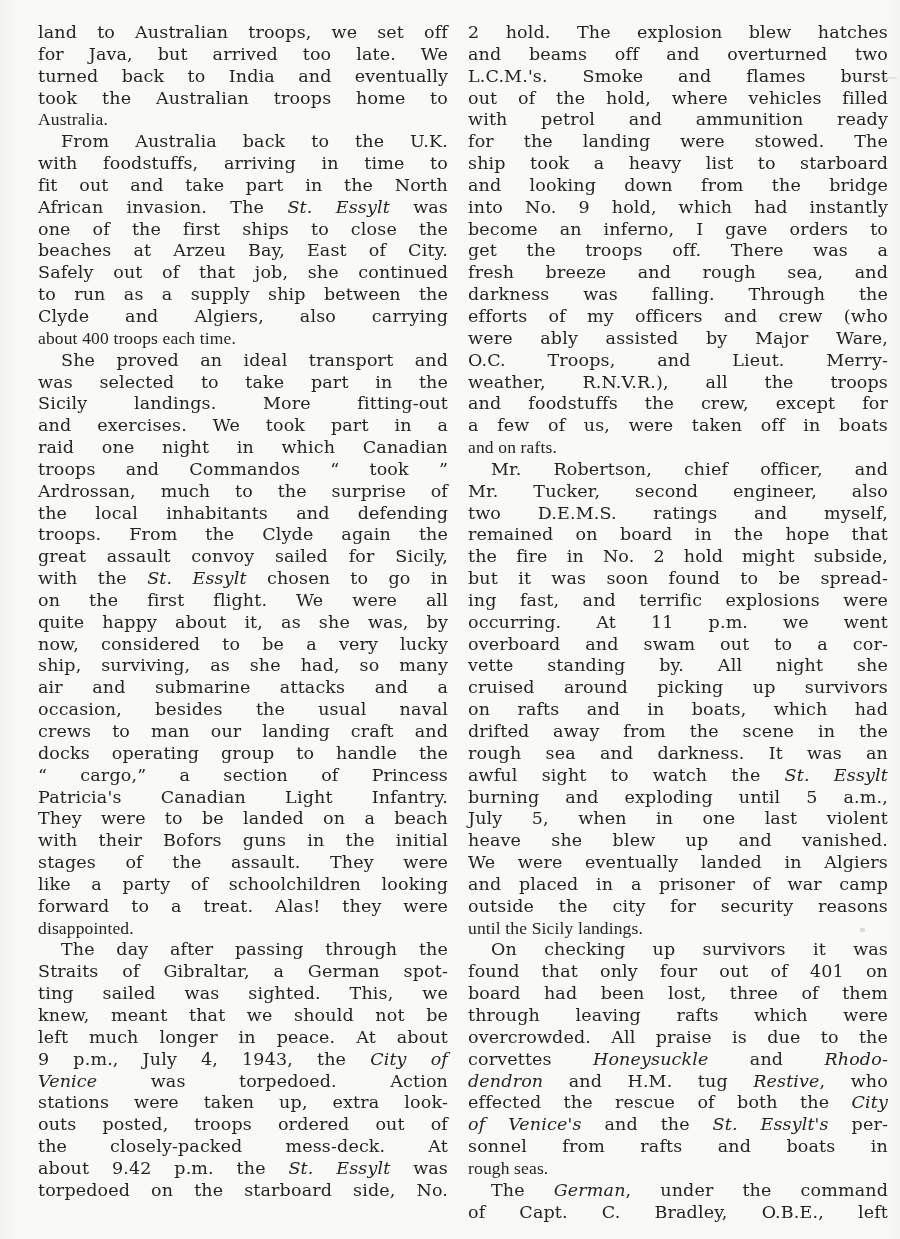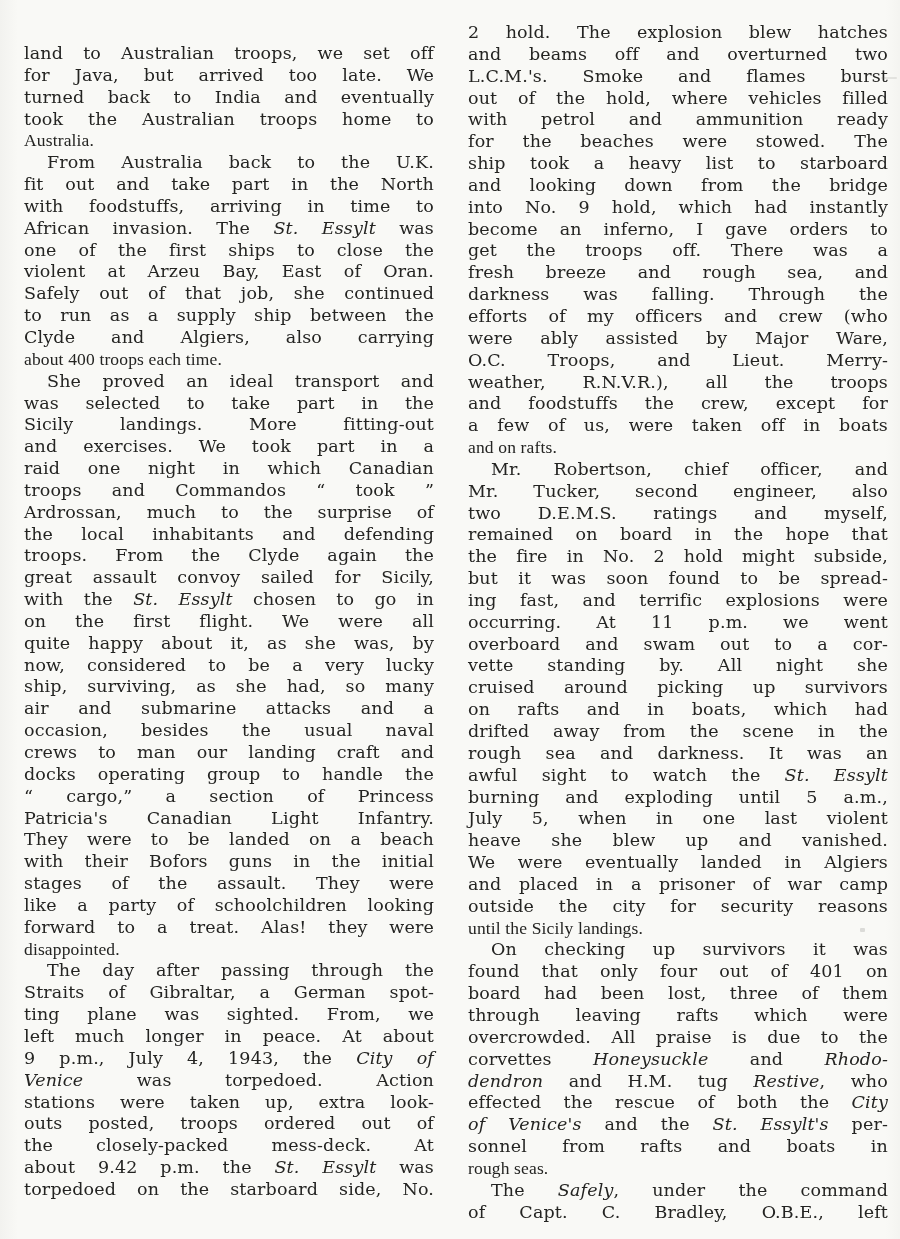--- a/index.html
+++ b/index.html
@@ -23,21 +23,21 @@
       linear-gradient(270deg, rgba(180,180,175,0.08) 0, rgba(0,0,0,0) 14px),
       #f9f9f6;
   }
   .text-column {
     position: absolute;
     top: 22px;
     font-size: 17.5px;
     line-height: 21.85px;
     letter-spacing: 0.15px;
   }
-  .col-left  { left: 24px;  width: 410px; margin-top: 21px; }
+  .col-left  { left: 38px;  width: 410px; }
   .col-right { left: 468px; width: 420px; }
   .paragraph { margin: 0; padding: 0; }
   .line {
     white-space: nowrap;
     text-align: justify;
     text-align-last: justify;
     height: 21.85px;
     overflow: visible;
   }
   .line.flush {
@@ -65,25 +65,25 @@
   <div class="text-column col-left">
       <div class="paragraph">
         <div class="line">land to Australian troops, we set off</div>
         <div class="line">for Java, but arrived too late. We</div>
         <div class="line">turned back to India and eventually</div>
         <div class="line">took the Australian troops home to</div>
         <div class="line flush">Australia.</div>
       </div>
       <div class="paragraph">
         <div class="line indent">From Australia back to the U.K.</div>
+        <div class="line">with foodstuffs, arriving in time to</div>
         <div class="line">fit out and take part in the North</div>
-        <div class="line">with foodstuffs, arriving in time to</div>
         <div class="line">African invasion. The <i>St. Essylt</i> was</div>
         <div class="line">one of the first ships to close the</div>
-        <div class="line">violent at Arzeu Bay, East of Oran.</div>
+        <div class="line">beaches at Arzeu Bay, East of City.</div>
         <div class="line">Safely out of that job, she continued</div>
         <div class="line">to run as a supply ship between the</div>
         <div class="line">Clyde and Algiers, also carrying</div>
         <div class="line flush">about 400 troops each time.</div>
       </div>
       <div class="paragraph">
         <div class="line indent">She proved an ideal transport and</div>
         <div class="line">was selected to take part in the</div>
         <div class="line">Sicily landings. More fitting-out</div>
         <div class="line">and exercises. We took part in a</div>
@@ -107,39 +107,40 @@
         <div class="line">They were to be landed on a beach</div>
         <div class="line">with their Bofors guns in the initial</div>
         <div class="line">stages of the assault. They were</div>
         <div class="line">like a party of schoolchildren looking</div>
         <div class="line">forward to a treat. Alas! they were</div>
         <div class="line flush">disappointed.</div>
       </div>
       <div class="paragraph">
         <div class="line indent">The day after passing through the</div>
         <div class="line">Straits of Gibraltar, a German spot-</div>
-        <div class="line">ting plane was sighted. From, we</div>
+        <div class="line">ting sailed was sighted. This, we</div>
+        <div class="line">knew, meant that we should not be</div>
         <div class="line">left much longer in peace. At about</div>
         <div class="line">9 p.m., July 4, 1943, the <i>City of</i></div>
         <div class="line"><i>Venice</i> was torpedoed. Action</div>
         <div class="line">stations were taken up, extra look-</div>
         <div class="line">outs posted, troops ordered out of</div>
         <div class="line">the closely-packed mess-deck. At</div>
         <div class="line">about 9.42 p.m. the <i>St. Essylt</i> was</div>
         <div class="line">torpedoed on the starboard side, No.</div>
       </div>
     </div>
   <div class="text-column col-right">
       <div class="paragraph">
         <div class="line">2 hold. The explosion blew hatches</div>
         <div class="line">and beams off and overturned two</div>
         <div class="line">L.C.M.'s. Smoke and flames burst</div>
         <div class="line">out of the hold, where vehicles filled</div>
         <div class="line">with petrol and ammunition ready</div>
-        <div class="line">for the beaches were stowed. The</div>
+        <div class="line">for the landing were stowed. The</div>
         <div class="line">ship took a heavy list to starboard</div>
         <div class="line">and looking down from the bridge</div>
         <div class="line">into No. 9 hold, which had instantly</div>
         <div class="line">become an inferno, I gave orders to</div>
         <div class="line">get the troops off. There was a</div>
         <div class="line">fresh breeze and rough sea, and</div>
         <div class="line">darkness was falling. Through the</div>
         <div class="line">efforts of my officers and crew (who</div>
         <div class="line">were ably assisted by Major Ware,</div>
         <div class="line">O.C. Troops, and Lieut. Merry-</div>
@@ -179,19 +180,19 @@
         <div class="line">through leaving rafts which were</div>
         <div class="line">overcrowded. All praise is due to the</div>
         <div class="line">corvettes <i>Honeysuckle</i> and <i>Rhodo-</i></div>
         <div class="line"><i>dendron</i> and H.M. tug <i>Restive</i>, who</div>
         <div class="line">effected the rescue of both the <i>City</i></div>
         <div class="line"><i>of Venice's</i> and the <i>St. Essylt's</i> per-</div>
         <div class="line">sonnel from rafts and boats in</div>
         <div class="line flush">rough seas.</div>
       </div>
       <div class="paragraph">
-        <div class="line indent">The <i>Safely</i>, under the command</div>
+        <div class="line indent">The <i>German</i>, under the command</div>
         <div class="line">of Capt. C. Bradley, O.B.E., left</div>
       </div>
     </div>
   <div class="scan-artifact artifact-dash" style="left: 881px; top: 77px; opacity: 0.35;"></div>
   <div class="scan-artifact artifact-speck" style="left: 860px; top: 928px; opacity: 0.5;"></div>
 </div>
 
 </body></html>

